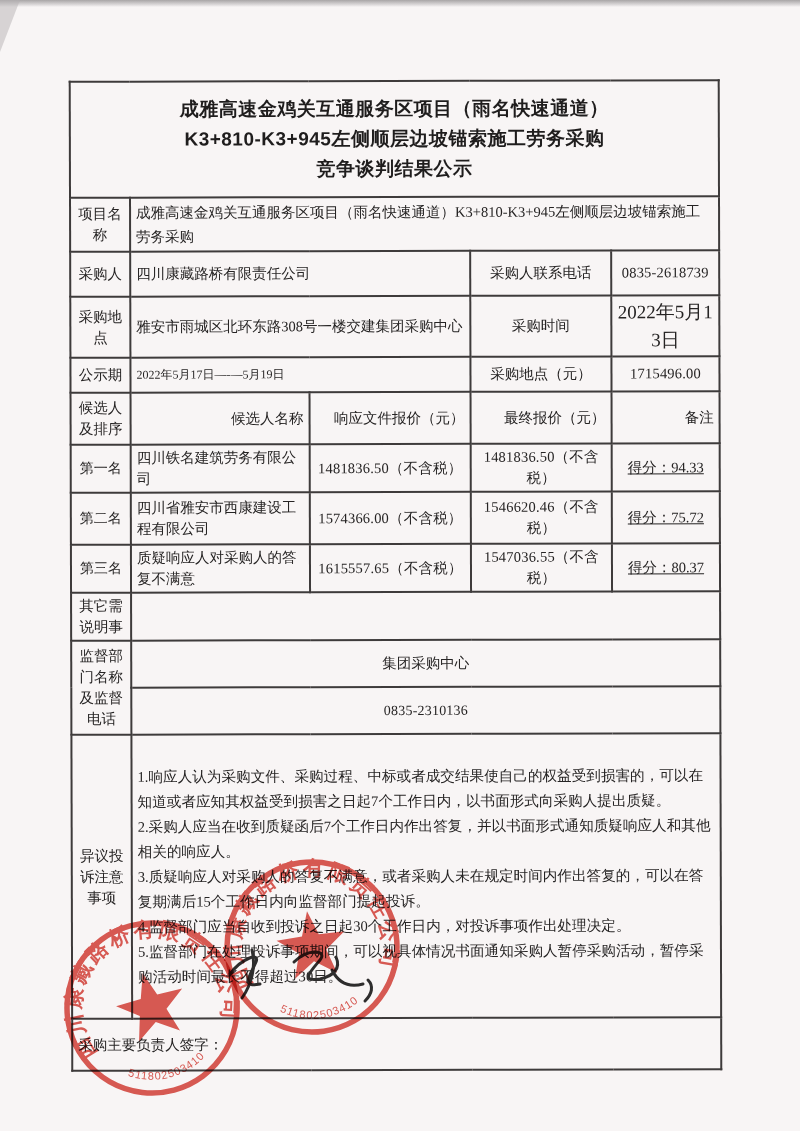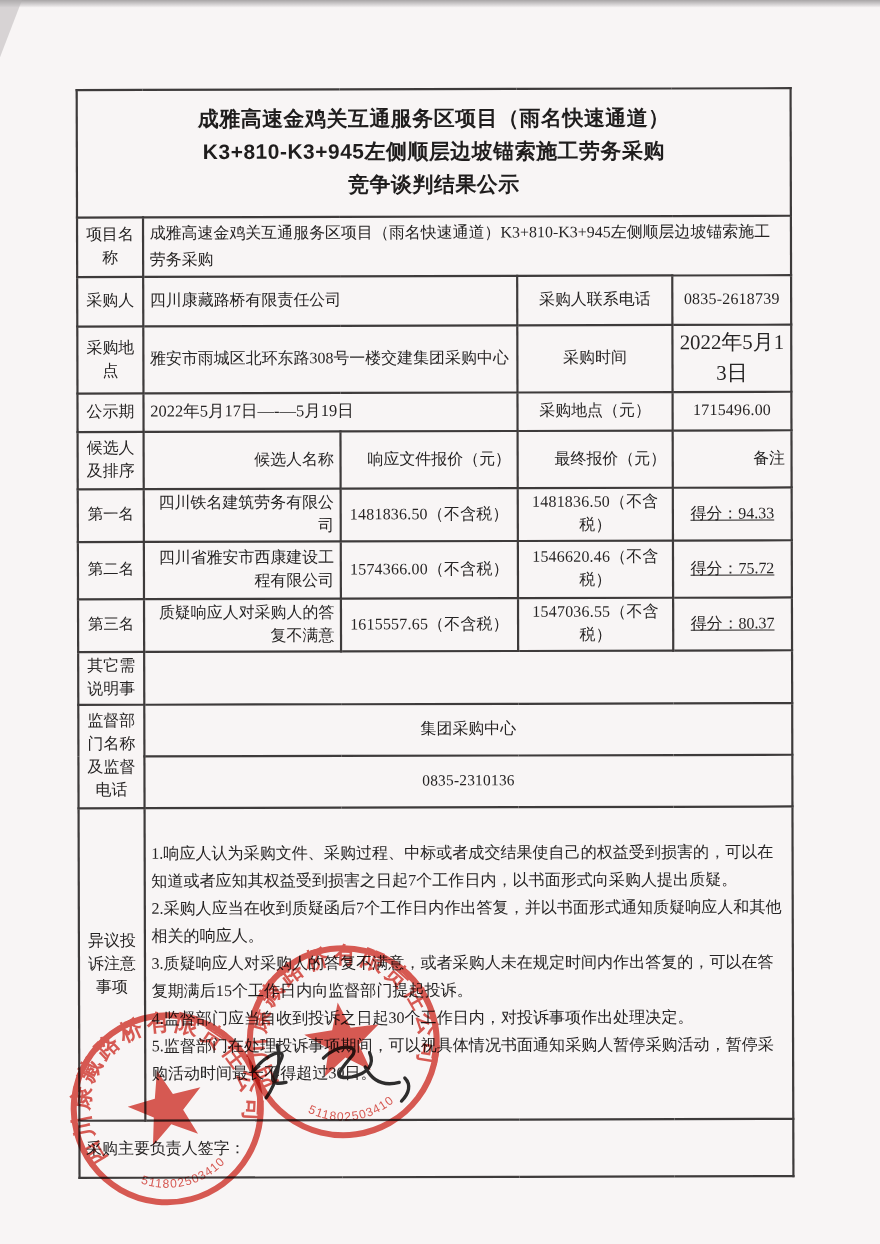--- a/index.html
+++ b/index.html
@@ -29,21 +29,21 @@
   }
   td.title-cell{border:2px solid #3e3b3b;}
   .title-line{font-family:"Liberation Sans","DejaVu Sans",sans-serif;
     font-weight:bold;font-size:19px;line-height:30px;text-align:center;
     letter-spacing:.5px;color:#1f1d1d;}
   .lbl{text-align:center;font-size:15px;padding:2px 4px;}
   .ctr{text-align:center;}
   .lft{text-align:left;padding-left:8px;}
   .hdr{text-align:right;font-size:15px;}
   .price{font-size:13.5px;text-align:center;letter-spacing:.2px;}
-  .name{font-size:14px;text-align:right;font-family:Liberation Serif, serif;}
+  .name{font-size:14px;text-align:left;font-family:Liberation Serif, serif;}
   .remark{font-size:14.5px;text-align:center;text-decoration:underline;}
   .complaint-cell{padding:10px 14px;}
   .complaint-cell .item{font-size:14.6px;line-height:25px;text-align:left;}
   .sig-cell{font-size:15px;padding-left:8px;}
   .seal{position:absolute;mix-blend-mode:multiply;opacity:.84;pointer-events:none;}
   .seal text{font-family:"Liberation Sans","DejaVu Sans",sans-serif;}
   .signature-svg{position:absolute;left:216px;top:940px;pointer-events:none;}
 </style>
 </head>
 <body>
@@ -83,21 +83,21 @@
 
   <tr>
     <td class="lbl" style="height:41px">采购地点</td>
     <td colspan="2" class="lft">雅安市雨城区北环东路308号一楼交建集团采购中心</td>
     <td class="ctr">采购时间</td>
     <td class="ctr" style="font-size:19px">2022年5月13日</td>
   </tr>
 
   <tr>
     <td class="lbl" style="height:29px">公示期</td>
-    <td colspan="2" class="lft" style="font-size:15px">2022年5月17日—-—5月19日</td>
+    <td colspan="2" class="lft" style="font-size:12px">2022年5月17日—-—5月19日</td>
     <td class="ctr">采购地点（元）</td>
     <td class="ctr price">1715496.00</td>
   </tr>
 
   <tr>
     <td class="lbl" style="height:46px">候选人及排序</td>
     <td class="hdr">候选人名称</td>
     <td class="hdr">响应文件报价（元）</td>
     <td class="hdr">最终报价（元）</td>
     <td class="hdr">备注</td>

